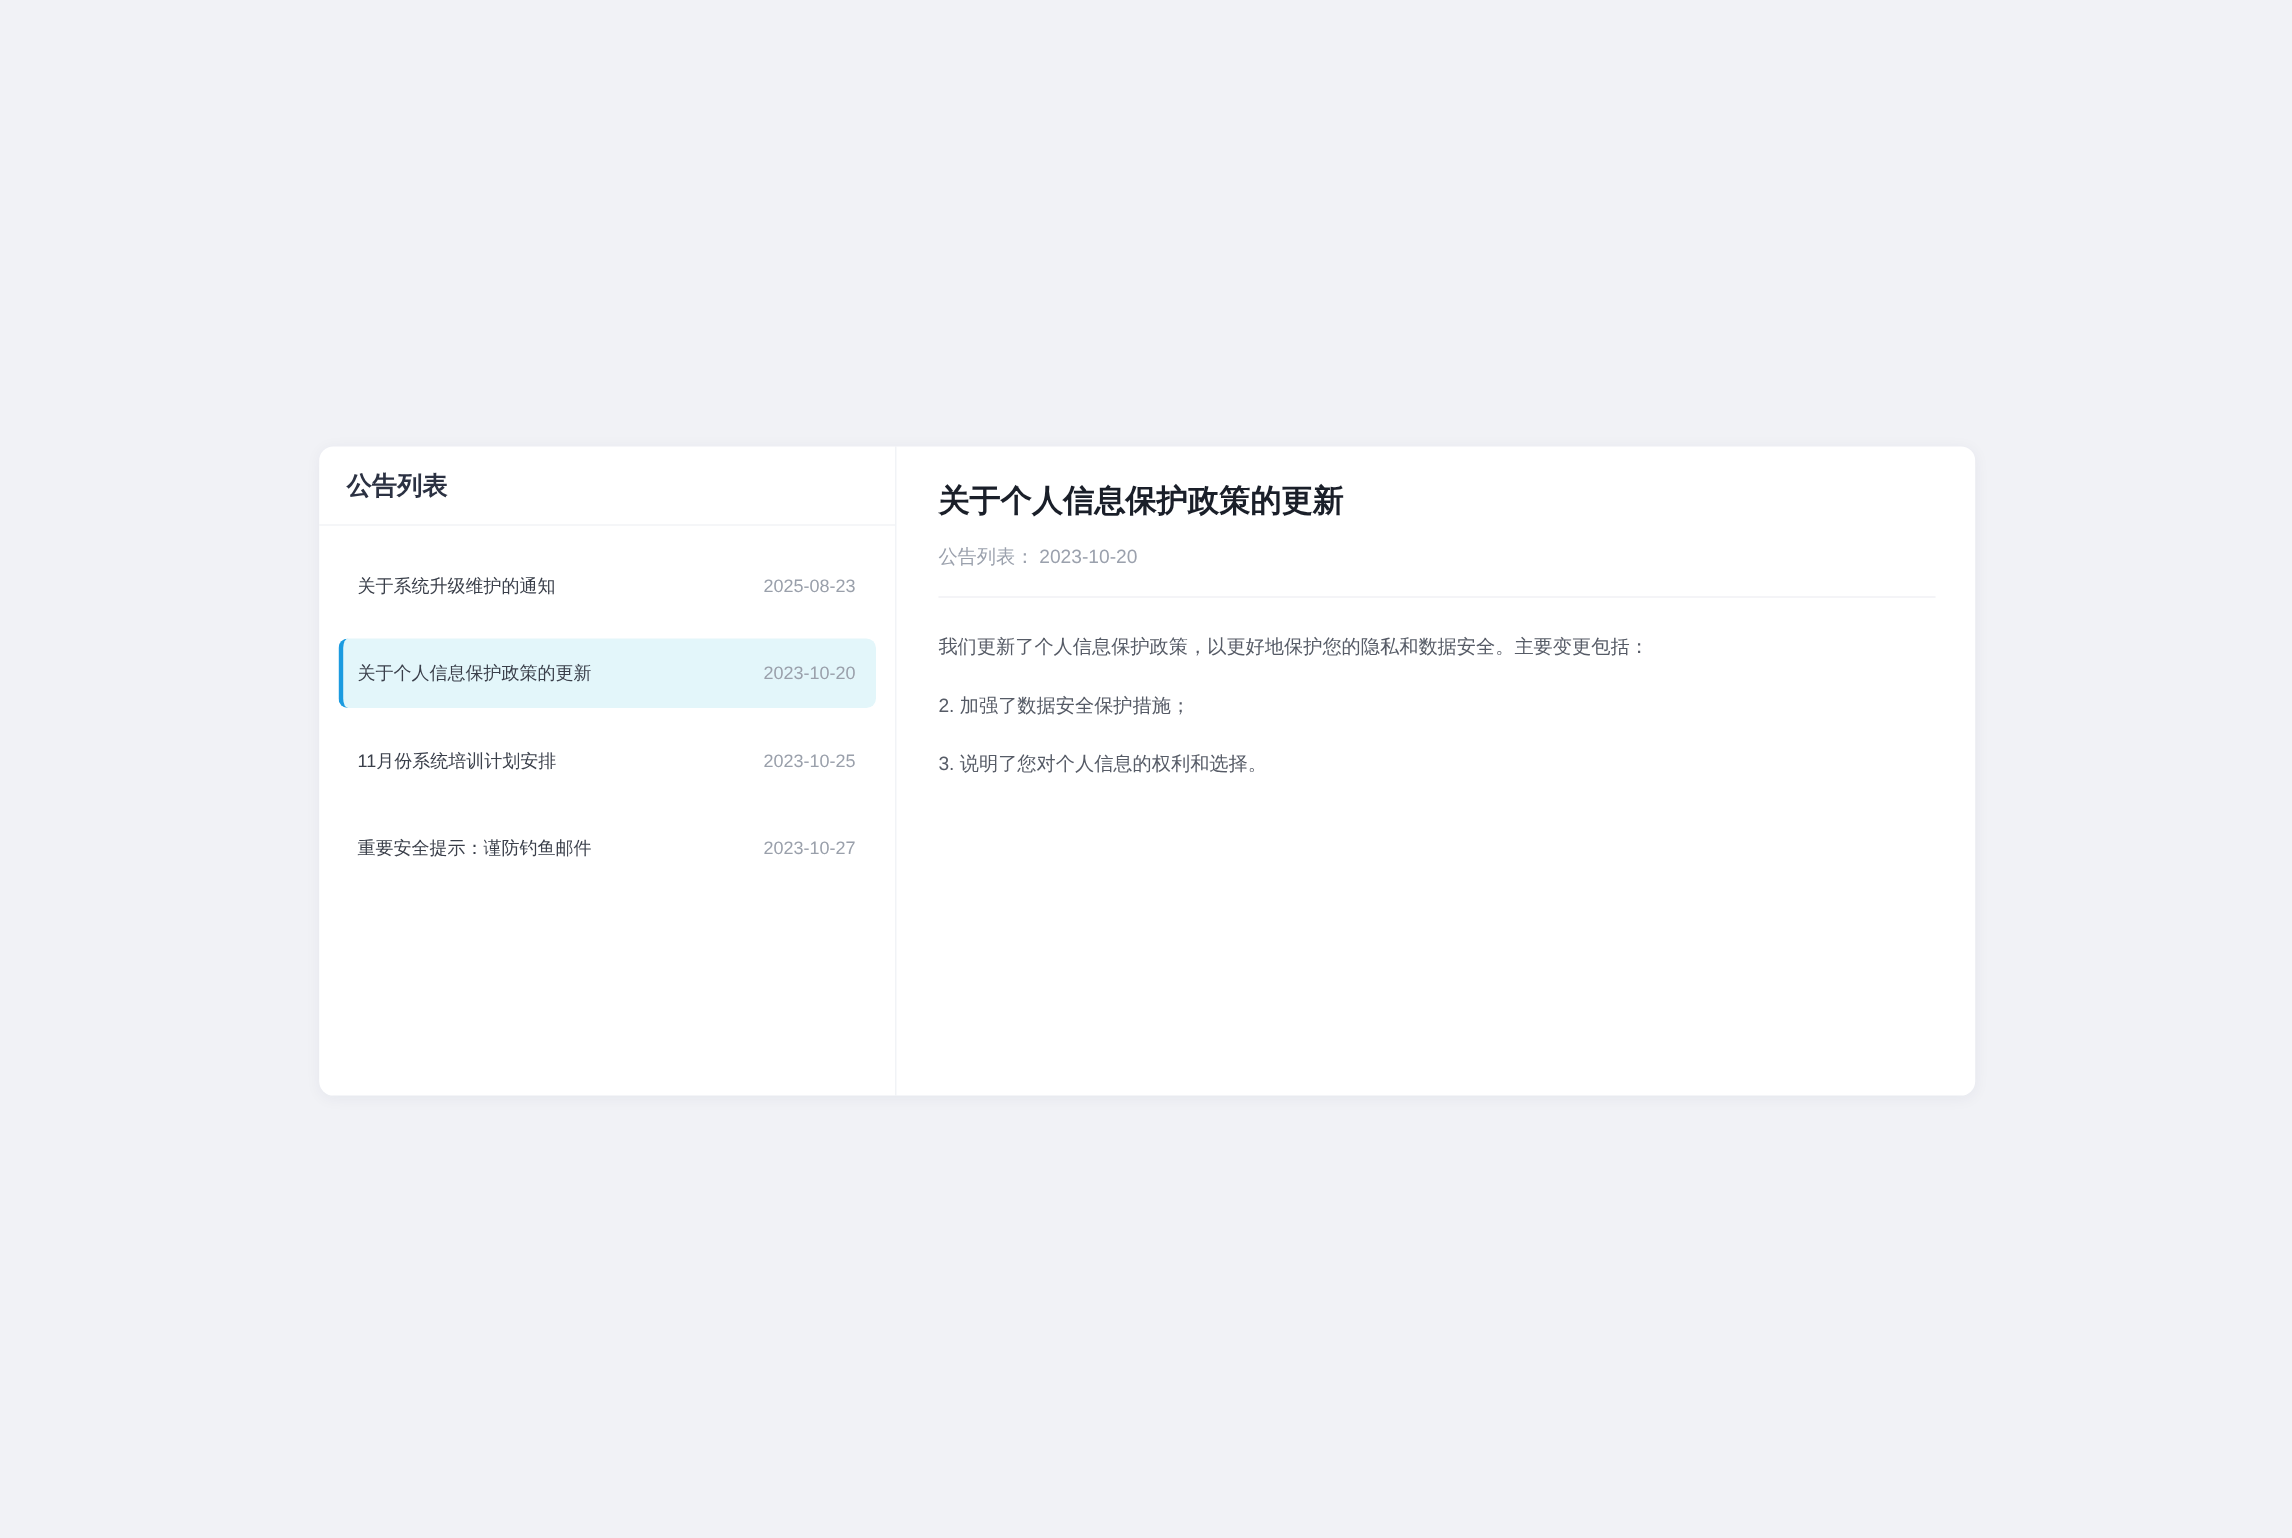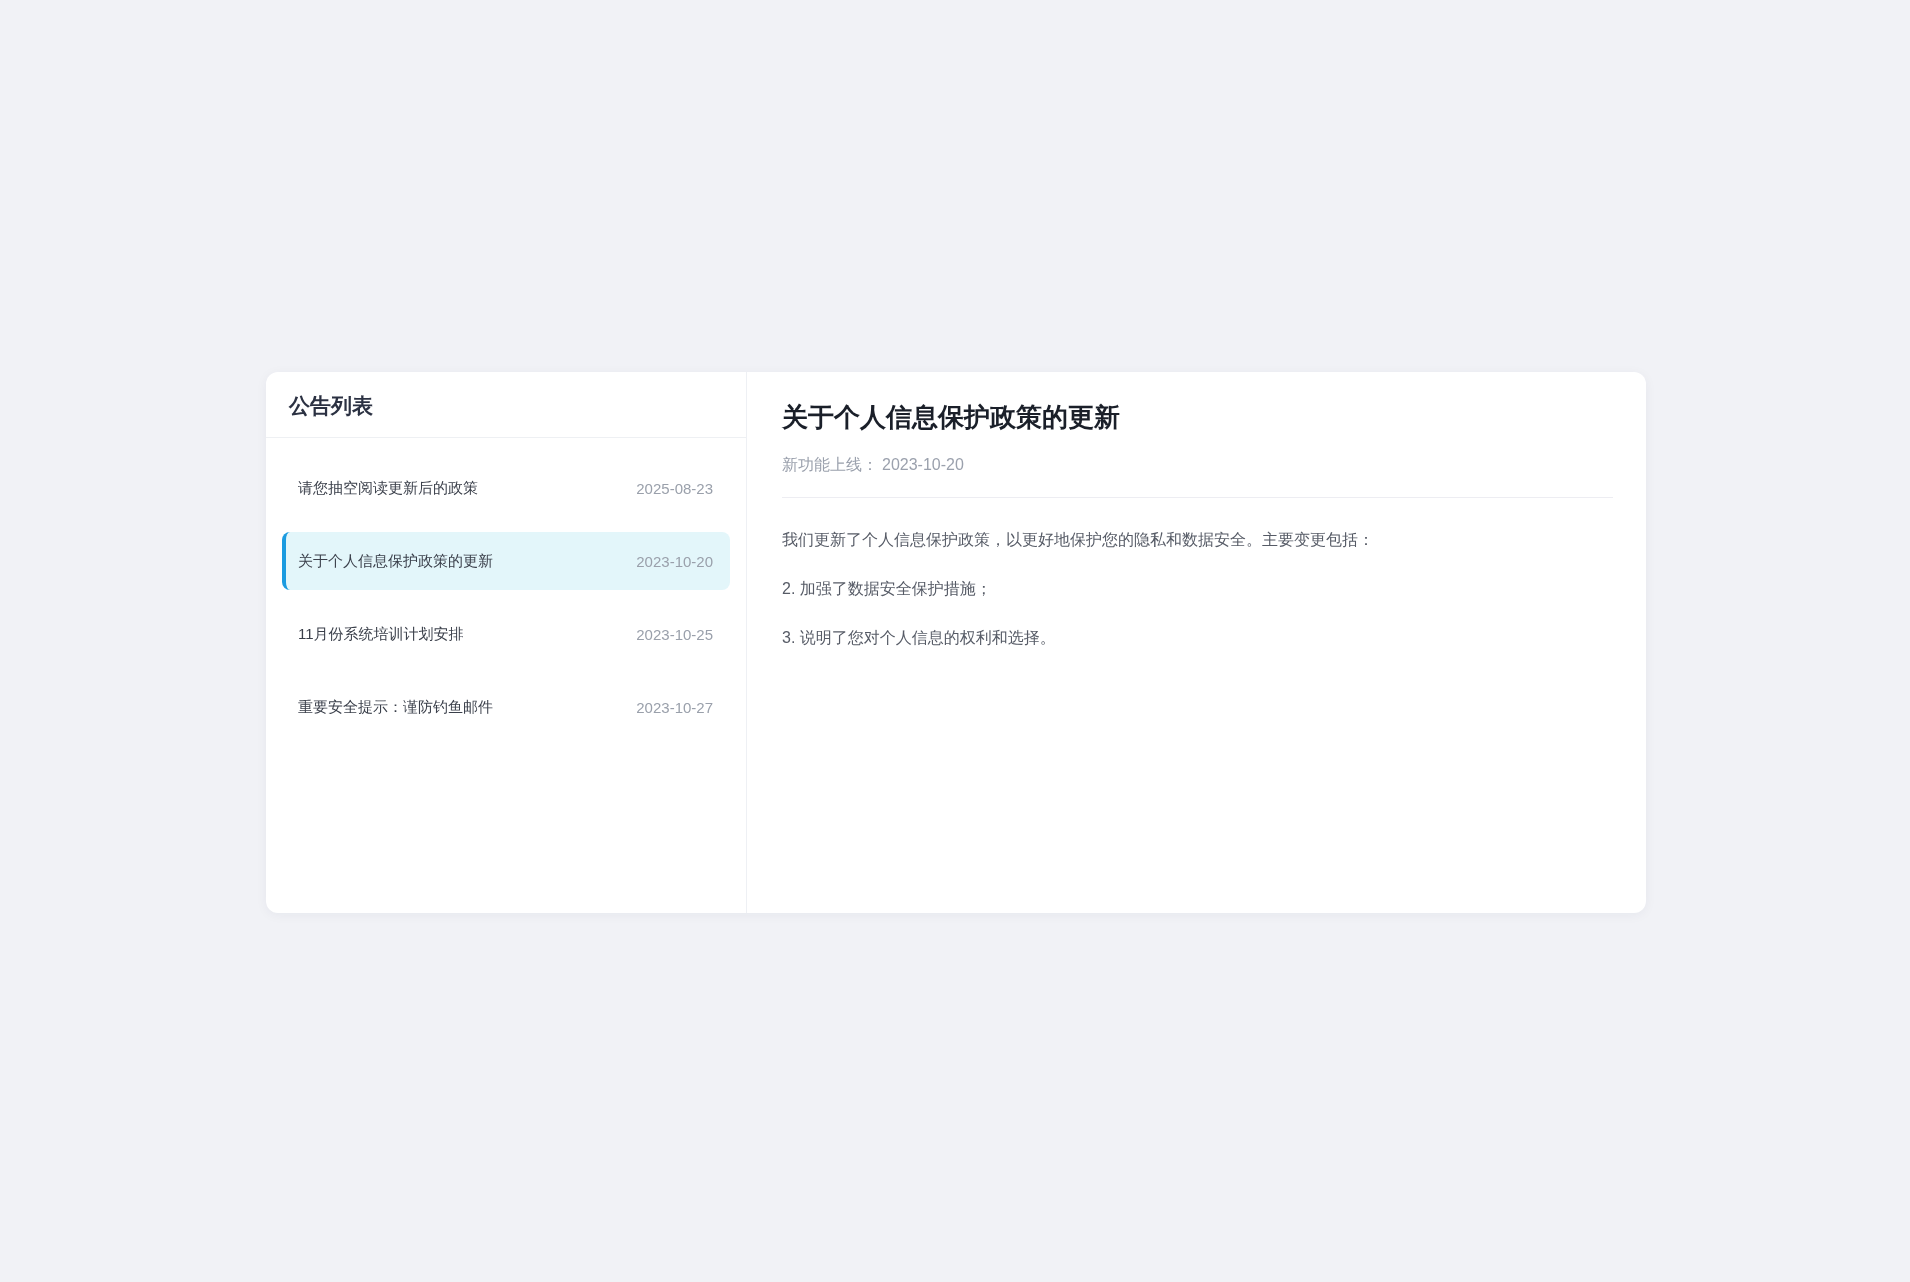--- a/index.html
+++ b/index.html
@@ -33,20 +33,21 @@
   }
   .panel-header{
     padding:22px 23px 20px 23px;
     border-bottom:1px solid #eef0f3;
   }
   .panel-header h2{
     font-size:21px;
     font-weight:700;
     color:#2b3142;
     line-height:23px;
+    font-family:Liberation Serif, serif;
   }
   .list{
     padding:21px 16px 0 16px;
   }
   .list-item{
     height:58px;
     display:flex;
     align-items:center;
     justify-content:space-between;
     padding:0 17px 0 16px;
@@ -107,42 +108,42 @@
 <body style="background: rgb(241, 242, 246);">
 
 <div class="card">
 
   <div class="left-panel">
     <div class="panel-header">
       <h2>公告列表</h2>
     </div>
     <div class="list">
         <div class="list-item">
-    <span class="item-title">请您抽空阅读更新后的政策</span>
+    <span class="item-title">关于系统升级维护的通知</span>
     <span class="item-date">2025-08-23</span>
   </div>
         <div class="list-item selected">
     <span class="item-title">关于个人信息保护政策的更新</span>
     <span class="item-date">2023-10-20</span>
   </div>
         <div class="list-item">
     <span class="item-title">11月份系统培训计划安排</span>
     <span class="item-date">2023-10-25</span>
   </div>
         <div class="list-item">
     <span class="item-title">重要安全提示：谨防钓鱼邮件</span>
     <span class="item-date">2023-10-27</span>
   </div>
       </div>
   </div>
 
   <div class="right-panel">
     <h1 class="detail-title">关于个人信息保护政策的更新</h1>
     <div class="publish-line">
-      <span class="publish-label">新功能上线：</span><span class="publish-value">2023-10-20</span>
+      <span class="publish-label">公告列表：</span><span class="publish-value">2023-10-20</span>
     </div>
     <hr class="detail-divider">
     <div class="body-paragraphs">
         <p>我们更新了个人信息保护政策，以更好地保护您的隐私和数据安全。主要变更包括：</p>
         <p>2. 加强了数据安全保护措施；</p>
         <p>3. 说明了您对个人信息的权利和选择。</p>
       </div>
   </div>
 
 </div>

